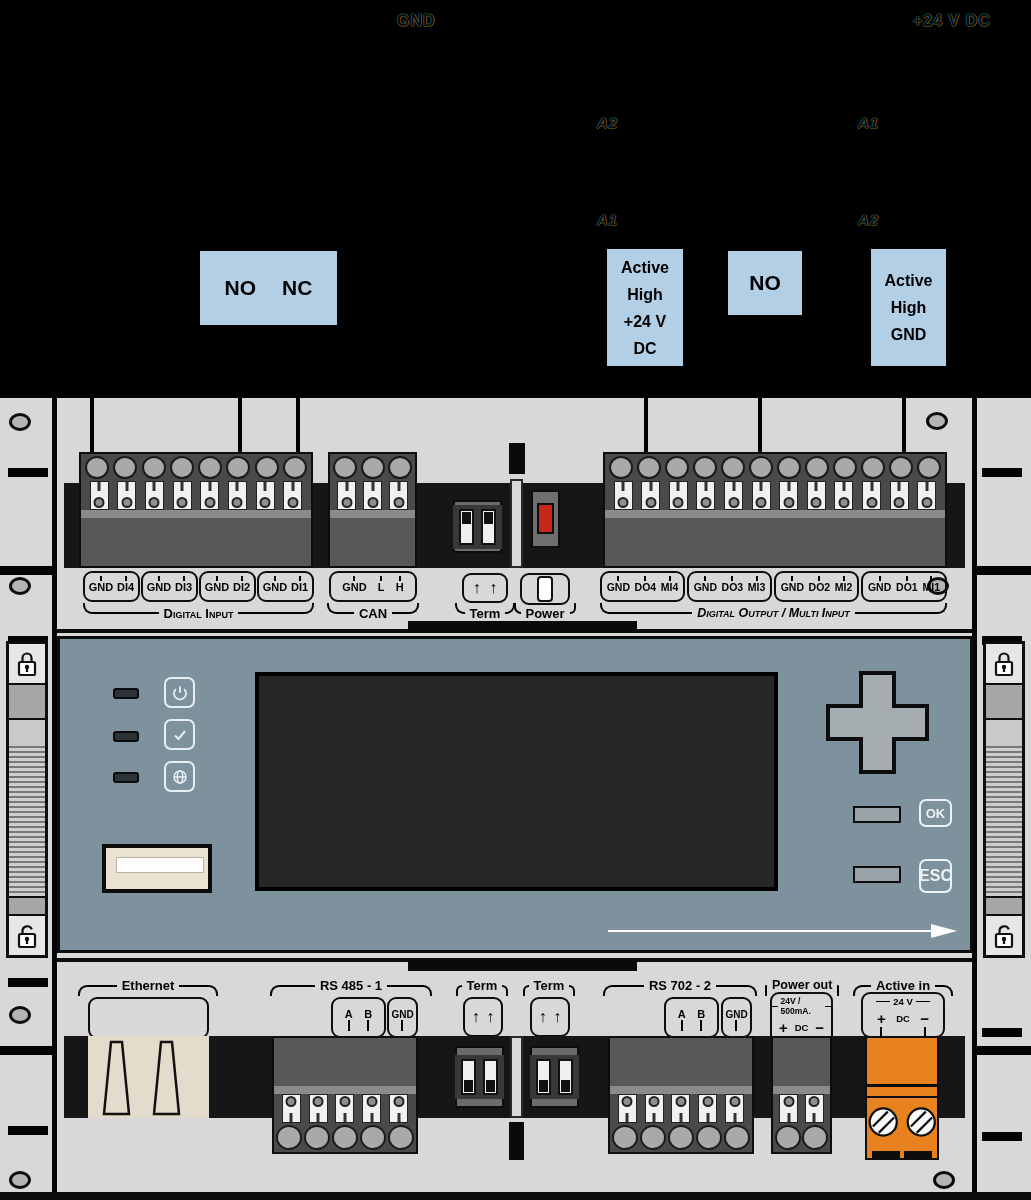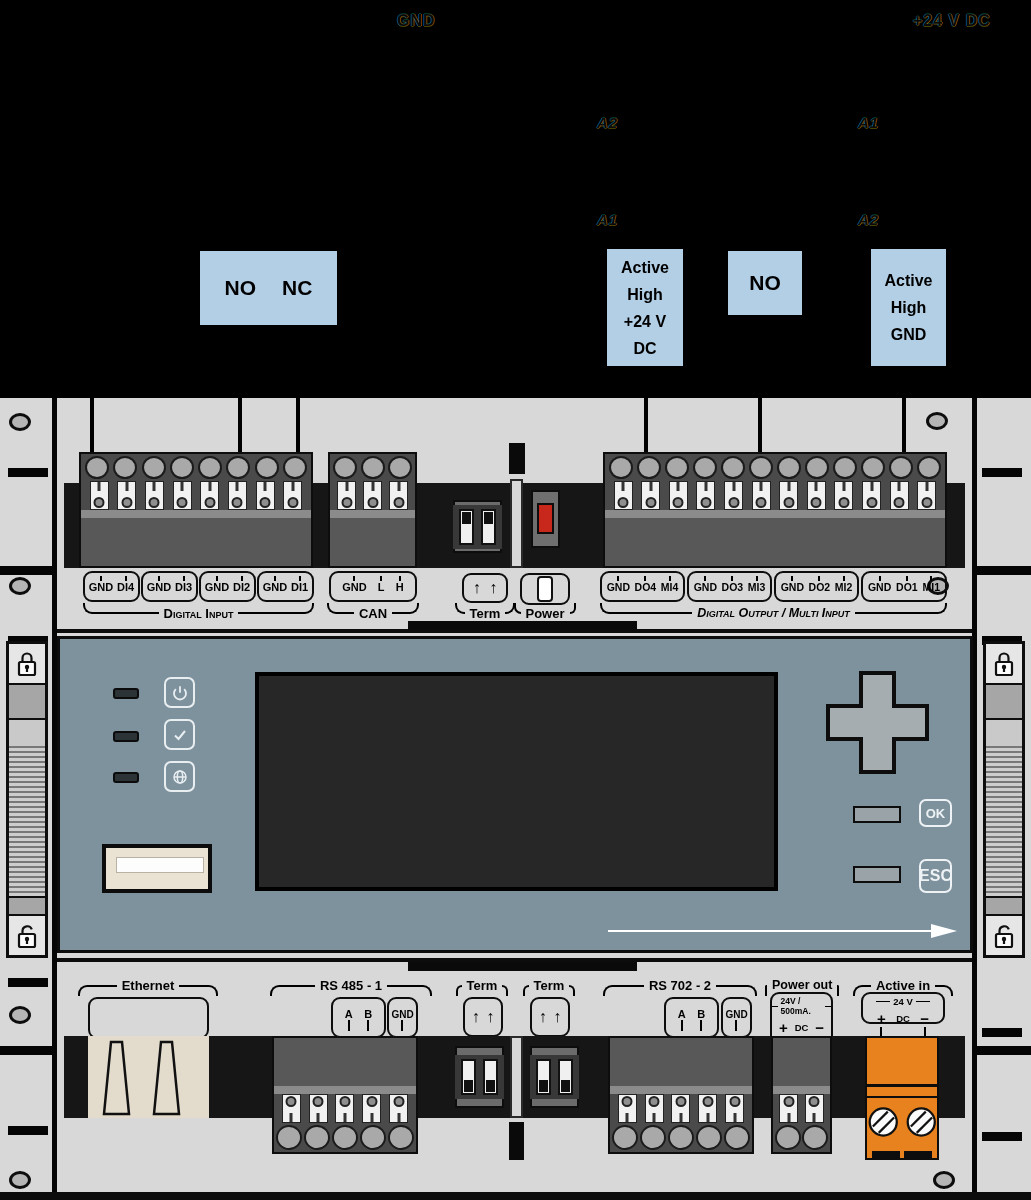--- a/index.html
+++ b/index.html
@@ -536,21 +536,21 @@
       <span style="font-size:9.5px;">DC</span>
       <span class="tlab dn" style="font-size:15px;">−</span>
     </div>
   </div>
 
   <div class="abs cap down" style="left:853px;top:976px;width:100px;">
     <i class="ln l"></i>
       <span class="capt">Active in</span>
       <i class="ln r"></i>
   </div>
-  <div class="abs obox" style="left:861px;top:992px;width:84px;height:32px;">
+  <div class="abs obox" style="left:861px;top:992px;width:84px;height:46px;">
     <div class="subcap" style="font-size:9.5px;margin-top:2px;">
         <i class="sln" style="width:14px;"></i>
         <span>24 V</span>
         <i class="sln" style="width:14px;"></i>
       </div>
     <div class="pwrow" style="margin-top:3px;padding:0 14px;">
       <span class="tlab dn" style="font-size:15px;">+</span>
       <span style="font-size:9.5px;">DC</span>
       <span class="tlab dn" style="font-size:15px;">−</span>
     </div>

